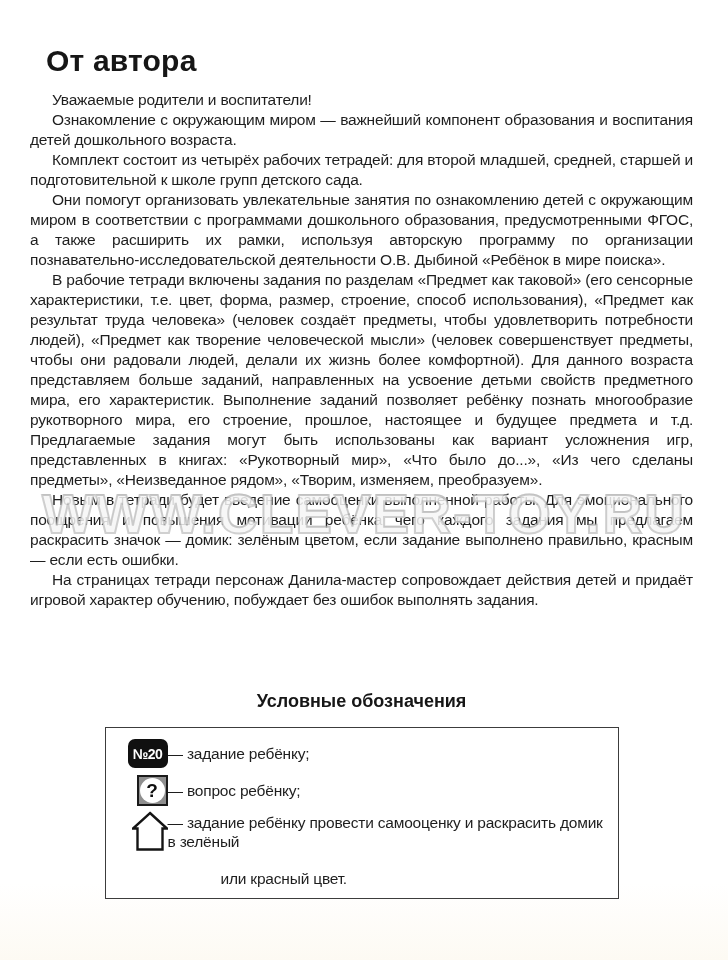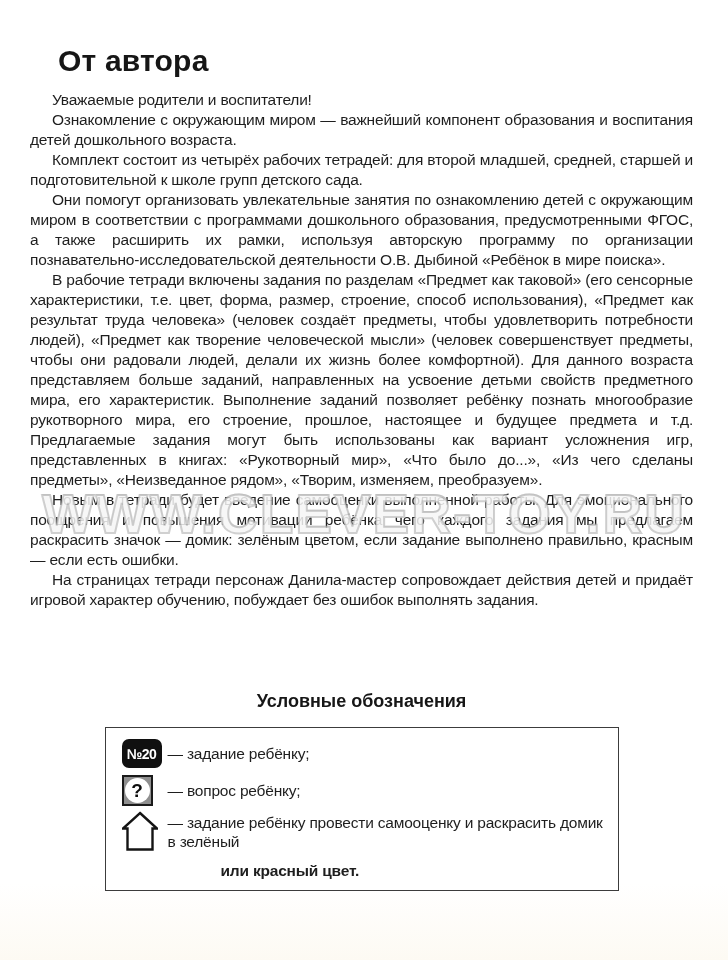--- a/index.html
+++ b/index.html
@@ -14,21 +14,21 @@
     font-family: "Liberation Sans", "DejaVu Sans", sans-serif;
     color: #1c1c1c;
   }
   .content {
     padding: 44px 35px 0 30px;
   }
   .page-title {
     font-size: 30px;
     font-weight: bold;
     letter-spacing: 0.2px;
-    margin-left: 28px;
+    margin-left: 16px;
     margin-bottom: 12px;
     color: #161616;
   }
   .body-text p {
     font-size: 15.5px;
     line-height: 20px;
     letter-spacing: -0.2px;
     text-align: justify;
     text-indent: 22px;
     color: #1e1e1e;
@@ -69,21 +69,21 @@
   }
   .legend-row {
     display: flex;
     align-items: center;
     margin-bottom: 7px;
   }
   .legend-row:last-child { margin-bottom: 0; align-items: flex-start; }
   .legend-icon-cell {
     flex: 0 0 52px;
     display: flex;
-    justify-content: flex-start;
+    justify-content: flex-end;
     padding-left: 6px;
   }
   .badge-num {
     width: 40px;
     height: 29px;
     background: #101010;
     color: #ffffff;
     border-radius: 7px;
     display: flex;
     align-items: center;
@@ -115,22 +115,21 @@
   }
   .legend-label {
     font-size: 15.5px;
     line-height: 19px;
     letter-spacing: -0.2px;
     color: #1e1e1e;
   }
   .legend-label .line2 {
     padding-left: 53px;
     display: block;
-    margin-top: 10px;
-    font-weight: bold;
+    margin-top: 18px;
   }
   .house-svg { display: block; margin-top: -2px; }
 </style>
 </head>
 <body>
 
 <div class="page">
 
   <div class="watermark">WWW.CLEVER-TOY.RU</div>
 

